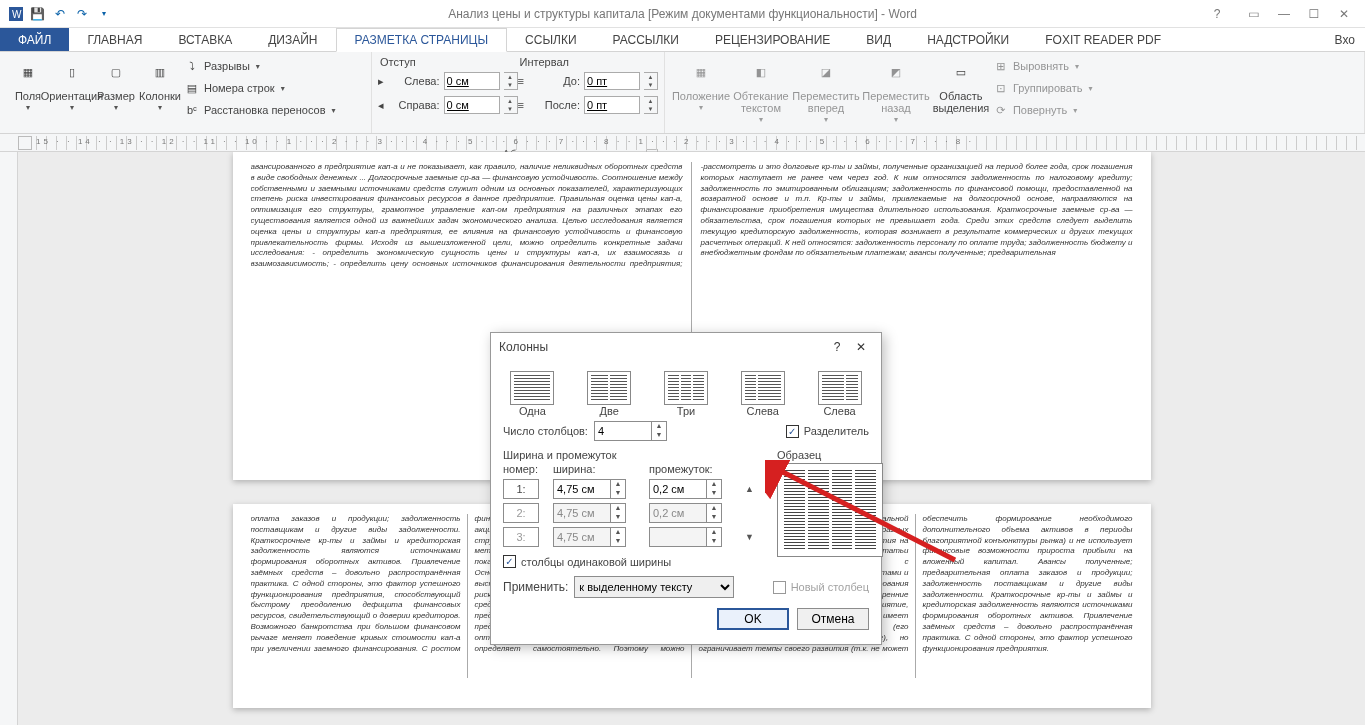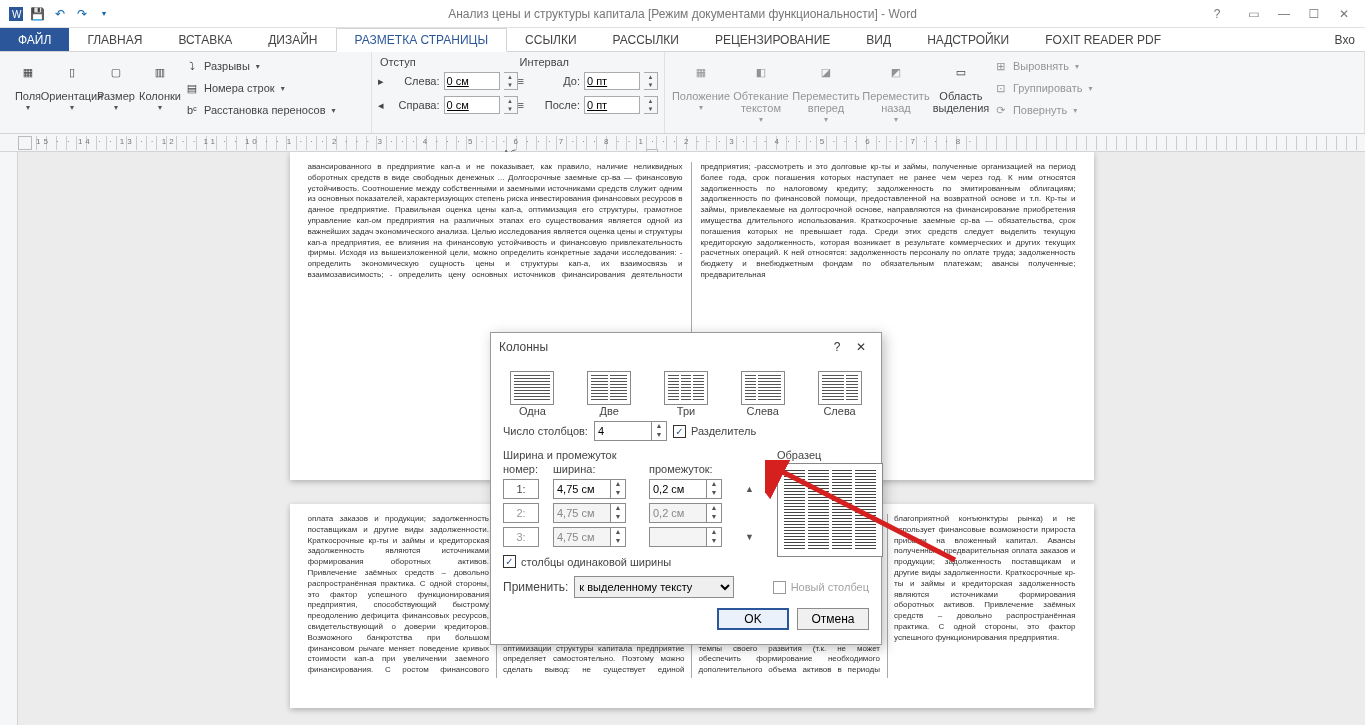--- a/index.html
+++ b/index.html
@@ -39,21 +39,21 @@
 .spin span { flex: 1; font-size: 6px; text-align: center; line-height: 8px; color: #555; }
 .drop { font-size: 8px; color: #555; padding: 0 2px; }
 
 
 .ruler-h { height: 18px; background: #f5f6f7; border-bottom: 1px solid #d4d4d4; display: flex; align-items: center; padding-left: 18px; font-size: 9px; color: #888; }
 .ruler-h .ticks { flex: 1; height: 14px; background: repeating-linear-gradient(90deg, #ccc 0 1px, transparent 1px 10px); position: relative; }
 .ruler-h .corner { width: 14px; height: 14px; border: 1px solid #bbb; margin-right: 4px; }
 .workspace { position: relative; height: calc(725px - 28px - 24px - 82px - 18px); background: #ececec; overflow: hidden; display: flex; }
 .ruler-v { width: 18px; background: #f5f6f7; border-right: 1px solid #d4d4d4; }
 .pages { flex: 1; overflow: auto; padding: 0 0 20px; display: flex; flex-direction: column; align-items: center; }
-.page { width: 804px; background: #fff; box-shadow: 0 2px 6px rgba(0,0,0,.25); padding: 10px 18px 30px; margin-bottom: 24px; }
+.page { width: 918px; background: #fff; box-shadow: 0 2px 6px rgba(0,0,0,.25); padding: 10px 18px 30px; margin-bottom: 24px; font-style: italic; }
 .page .cols { column-count: 2; column-gap: 18px; column-rule: 1px solid #aaa; font-size: 8px; line-height: 1.35; color: #333; text-align: justify; height: 288px; overflow: hidden; }
 .page2 .cols { column-count: 4; height: 164px; column-gap: 14px; }
 
 
 .dialog { position: absolute; left: 490px; top: 180px; width: 392px; background: #fff; border: 1px solid #999; box-shadow: 3px 3px 12px rgba(0,0,0,.25); z-index: 50; }
 .dlg-title { height: 28px; display: flex; align-items: center; padding: 0 8px; font-size: 12px; color: #444; }
 .dlg-title .t { flex: 1; }
 .dlg-close { width: 24px; height: 20px; display: inline-flex; align-items: center; justify-content: center; color: #333; }
 .dlg-body { padding: 4px 12px 10px; }
 .preset-row { display: flex; gap: 18px; padding: 6px 0 2px; justify-content: space-around; }
@@ -338,21 +338,21 @@
             <div class="pv">
               <div class="pv-cols left">
                 <div class="c"></div>
                 <div class="c"></div>
               </div>
             </div>
             <span>Слева</span>
           </div>
       </div>
 
-      <div class="row" style="justify-content:flex-start">
+      <div class="row" style="justify-content:space-between">
         <div style="display:flex;align-items:center;gap:6px">
           <span>Число столбцов:</span>
           <div class="numbox">
               <input value="4" style="">
               <div class="nbspin">
                 <span>▲</span>
                 <span>▼</span>
               </div>
             </div>
         </div>

